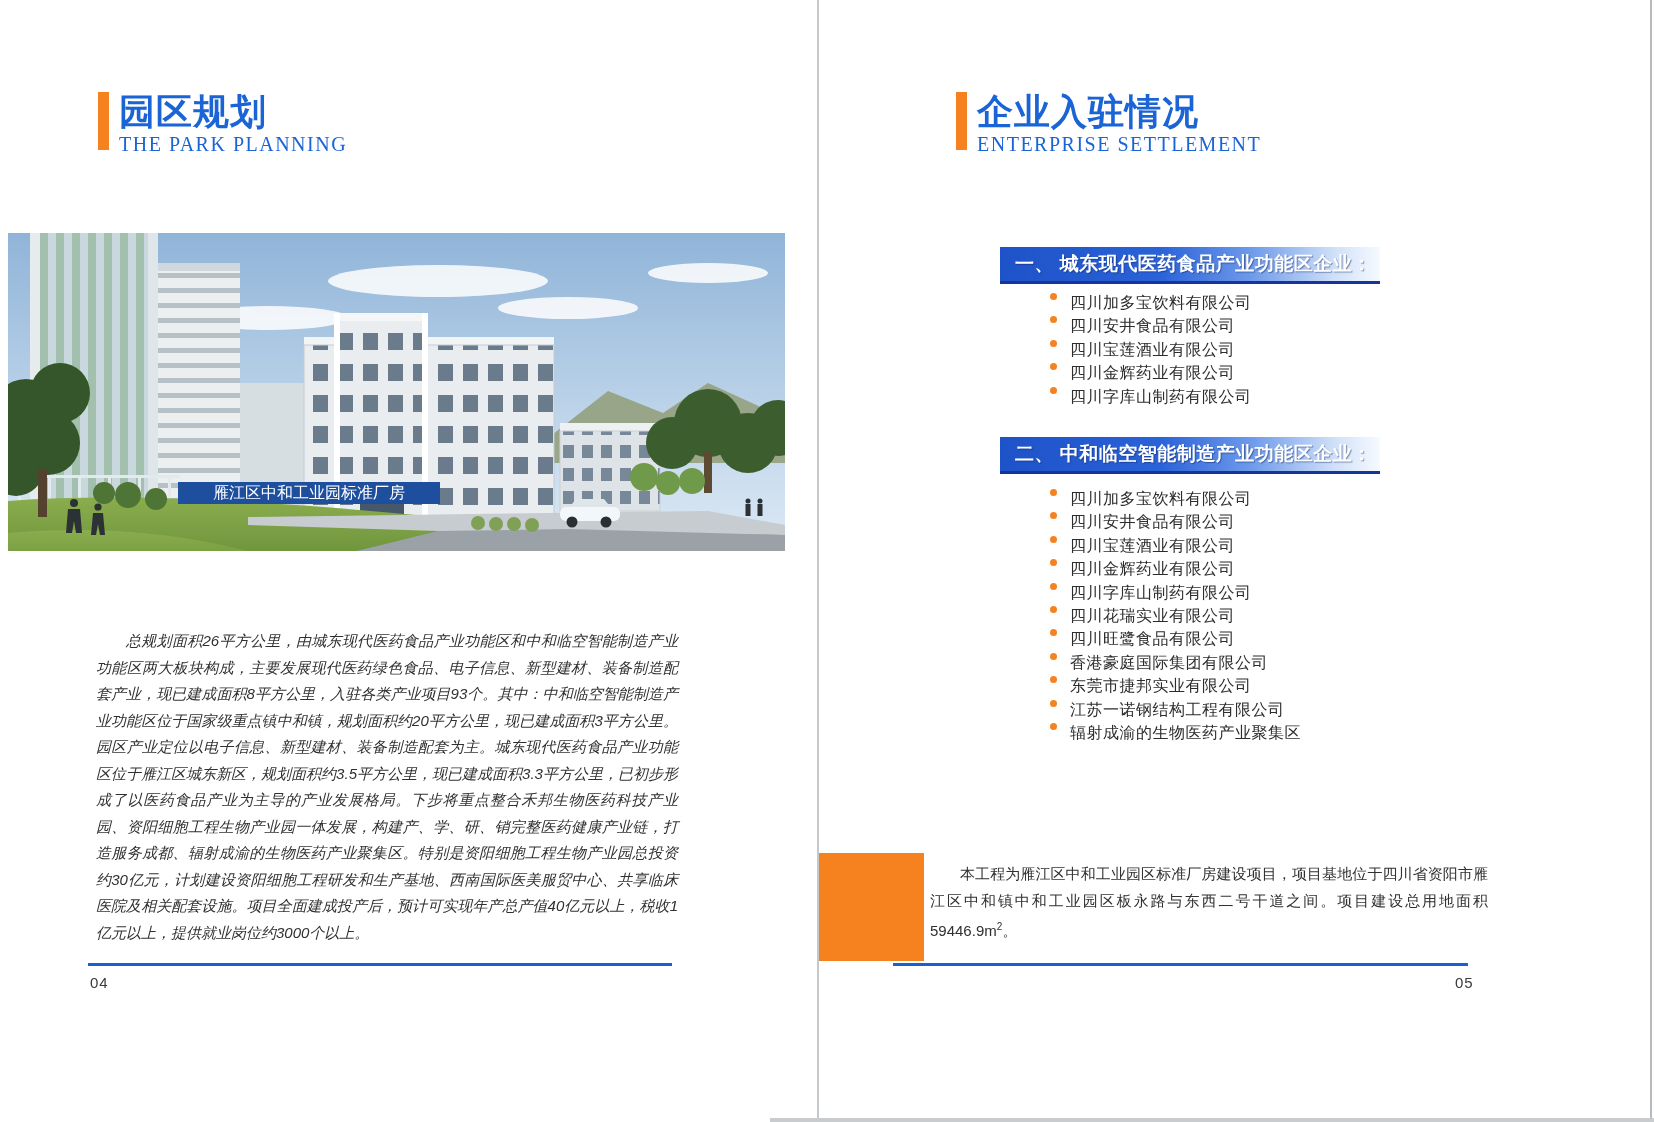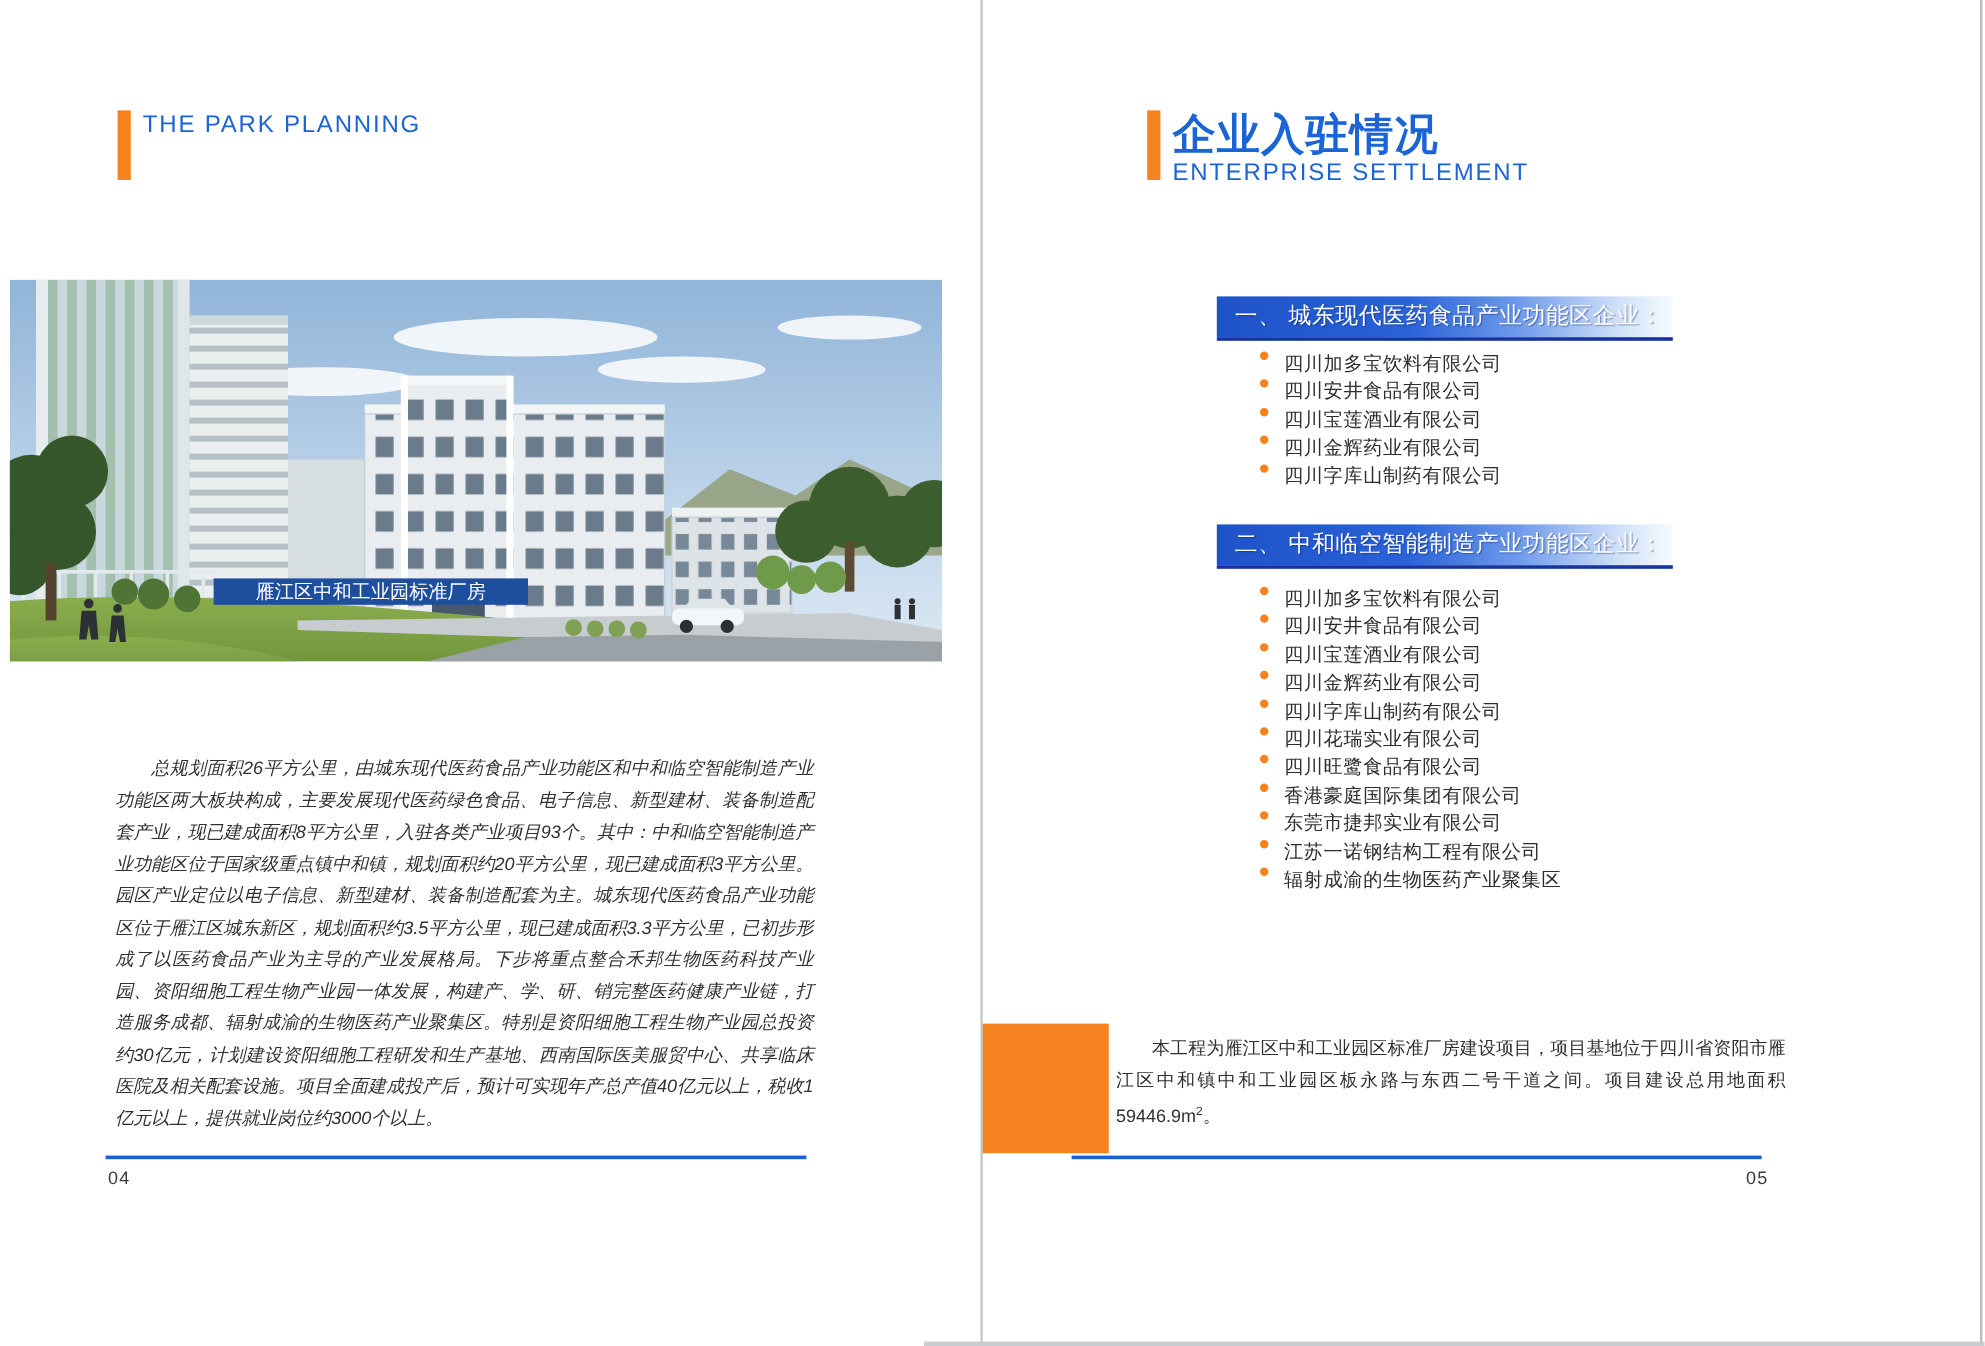--- a/index.html
+++ b/index.html
@@ -14,45 +14,45 @@
   .page-right { left:818px; width:836px; }
 
   .divider { position:absolute; left:817px; top:0; width:2px; height:1122px; background:#c6c9cc; }
   .edge-right { position:absolute; left:1650px; top:0; width:2px; height:1122px; background:#b8bbbe; }
   .edge-bottom-right { position:absolute; left:770px; top:1118px; width:884px; height:4px; background:#c9ccce; }
 
   
   .title-block { position:absolute; display:flex; align-items:flex-start; gap:10px; }
   .title-bar { width:11px; height:58px; background:#F5821F; flex:0 0 auto; }
   .title-cn { font-size:36px; font-weight:bold; color:#1A64D6; line-height:40px; letter-spacing:1px; }
-  .title-en { font-family:Liberation Sans, sans-serif; font-size:20px; color:#1A64D6; letter-spacing:1.5px; line-height:22px; margin-top:1px; }
+  .title-en { font-family:Liberation Serif, serif; font-size:20px; color:#1A64D6; letter-spacing:1.5px; line-height:22px; margin-top:1px; }
   .tb-left  { left:98px;  top:92px; }
   .tb-right { left:138px; top:92px; }
 
   
   .photo { position:absolute; left:8px; top:233px; width:777px; height:318px; overflow:hidden; }
   .photo svg { display:block; }
   .photo text { font-family:"Liberation Sans","DejaVu Sans",sans-serif; }
 
   .body-paragraph { font-size:15px; line-height:26.5px; color:#303030; text-align:justify; text-indent:2em; }
   .left-paragraph { position:absolute; left:96px; top:628px; width:582px;font-style:italic; }
 
   .footer-rule { position:absolute; height:3px; background:#1B5FD0; }
   .rule-left  { left:88px; top:963px; width:584px; }
   .rule-right { left:75px; top:963px; width:575px; }
   .page-number { position:absolute; font-size:15px; color:#3a3a3a; letter-spacing:1px; }
   .pn-left  { left:90px;  top:974px; }
   .pn-right { left:637px; top:974px;text-align:right; }
 
   
   .section-banner {
-    position:absolute; left:196px; width:380px; height:37px;
+    position:absolute; left:182px; width:380px; height:37px;
     background:linear-gradient(90deg,#1E52C8 0%,#2A62D8 42%,#6D9AEA 66%,#CFE0F8 88%,#F6FAFF 100%);
     border-bottom:3px solid #16349C;
-    color:#ffffff; font-weight:normal; font-size:19px; line-height:33px;
+    color:#ffffff; font-weight:bold; font-size:19px; line-height:33px;
     padding-left:15px; letter-spacing:0.5px;
     text-shadow:1px 1px 1px rgba(10,30,90,0.45);
   }
   .banner-1 { top:247px; }
   .banner-2 { top:437px; }
 
   .company-list { position:absolute; left:232px; list-style:none; }
   .list-1 { top:293px; }
   .list-2 { top:489px; }
   .company-item { display:flex; height:23.4px; font-size:16px; color:#2d2d2d; letter-spacing:0.5px; white-space:nowrap; }
@@ -65,20 +65,21 @@
 </head>
 <body>
 
 <div class="spread">
 
   <div class="page page-left">
 
     <div class="title-block tb-left">
       <div class="title-bar"></div>
       <div>
+        <div class="title-cn">园区规划</div>
         <div class="title-en">THE PARK PLANNING</div>
       </div>
     </div>
 
     <div class="photo">
       <svg viewBox="0 0 777 371" width="777" height="371" preserveAspectRatio="none">
         <defs>
           <linearGradient id="skyG" x1="0" y1="0" x2="0" y2="1">
             <stop offset="0" stop-color="#90b4d8"></stop>
               <stop offset="0.55" stop-color="#c3d8ec"></stop>

